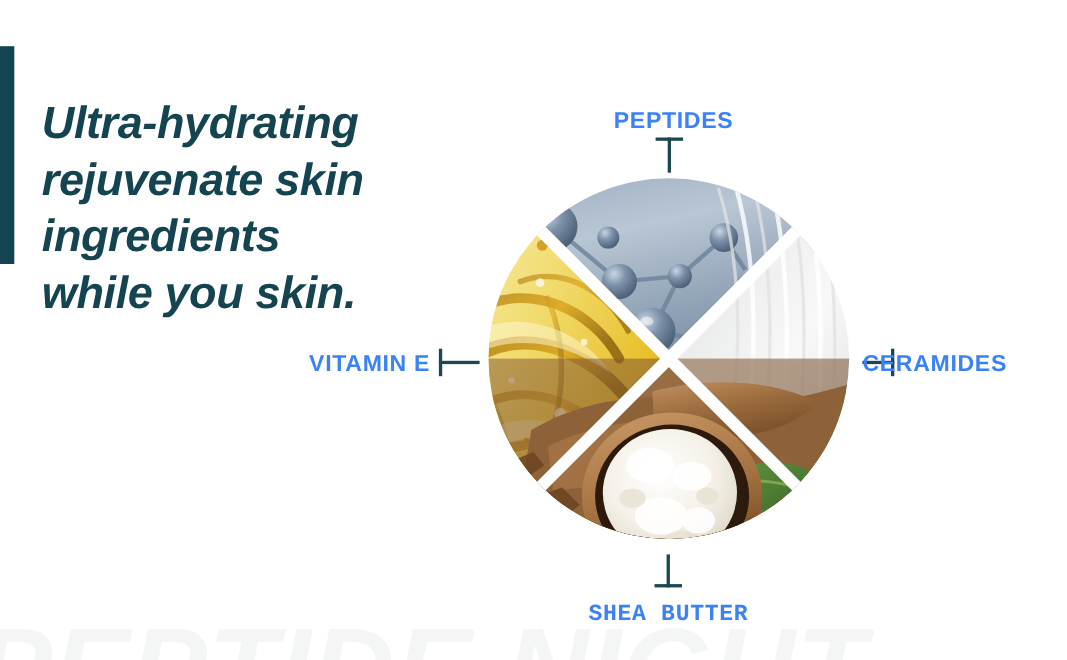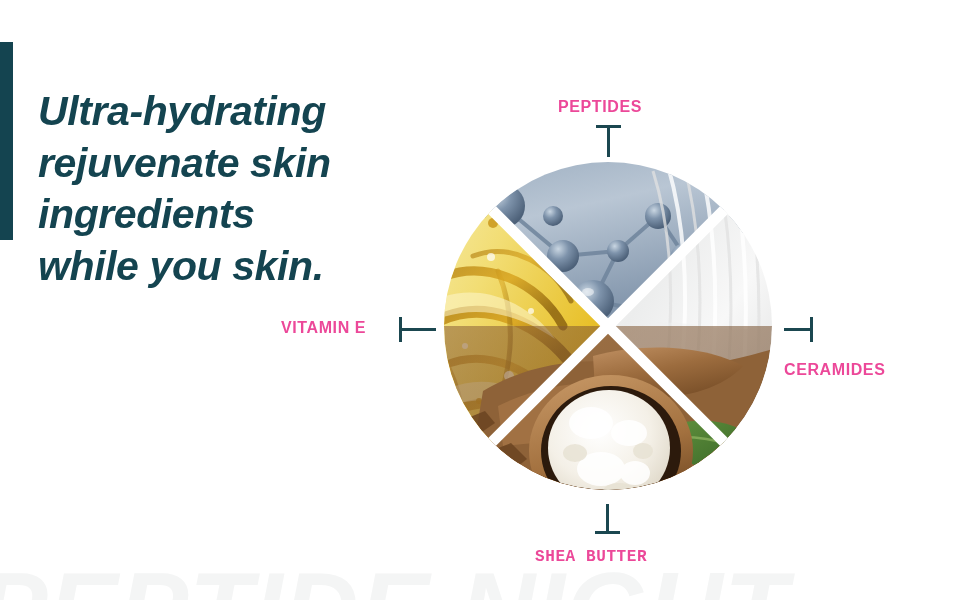--- a/index.html
+++ b/index.html
@@ -80,29 +80,29 @@
     position: absolute;
     background: transparent;
     z-index: 4;
   }
   .line-v { position: absolute; background: #1b4750; width: 3px; }
   .line-h { position: absolute; background: #1b4750; height: 3px; }
 
   
   .ing-label {
     position: absolute;
-    color: #ec4899;
-    font-size: 16px;
+    color: #3b82f6;
+    font-size: 21px;
     font-weight: 700;
     letter-spacing: 0.6px;
     white-space: nowrap;
     z-index: 5;
   }
   #label-peptides { left: 558px;  top: 98px;  }
-  #label-ceramides{ left: 784px;  top: 319px; margin-top: 42px; }
+  #label-ceramides{ left: 784px;  top: 319px; }
   #label-vitamin-e{ left: 281px;  top: 319px; }
   #label-shea     { left: 535px;  top: 548px; font-family: Liberation Mono, monospace; }
 </style>
 </head>
 <body>
 
 <div id="stage">
 
   <div class="watermark">
     <span class="wm-line">PEPTIDE NIGHT</span>

